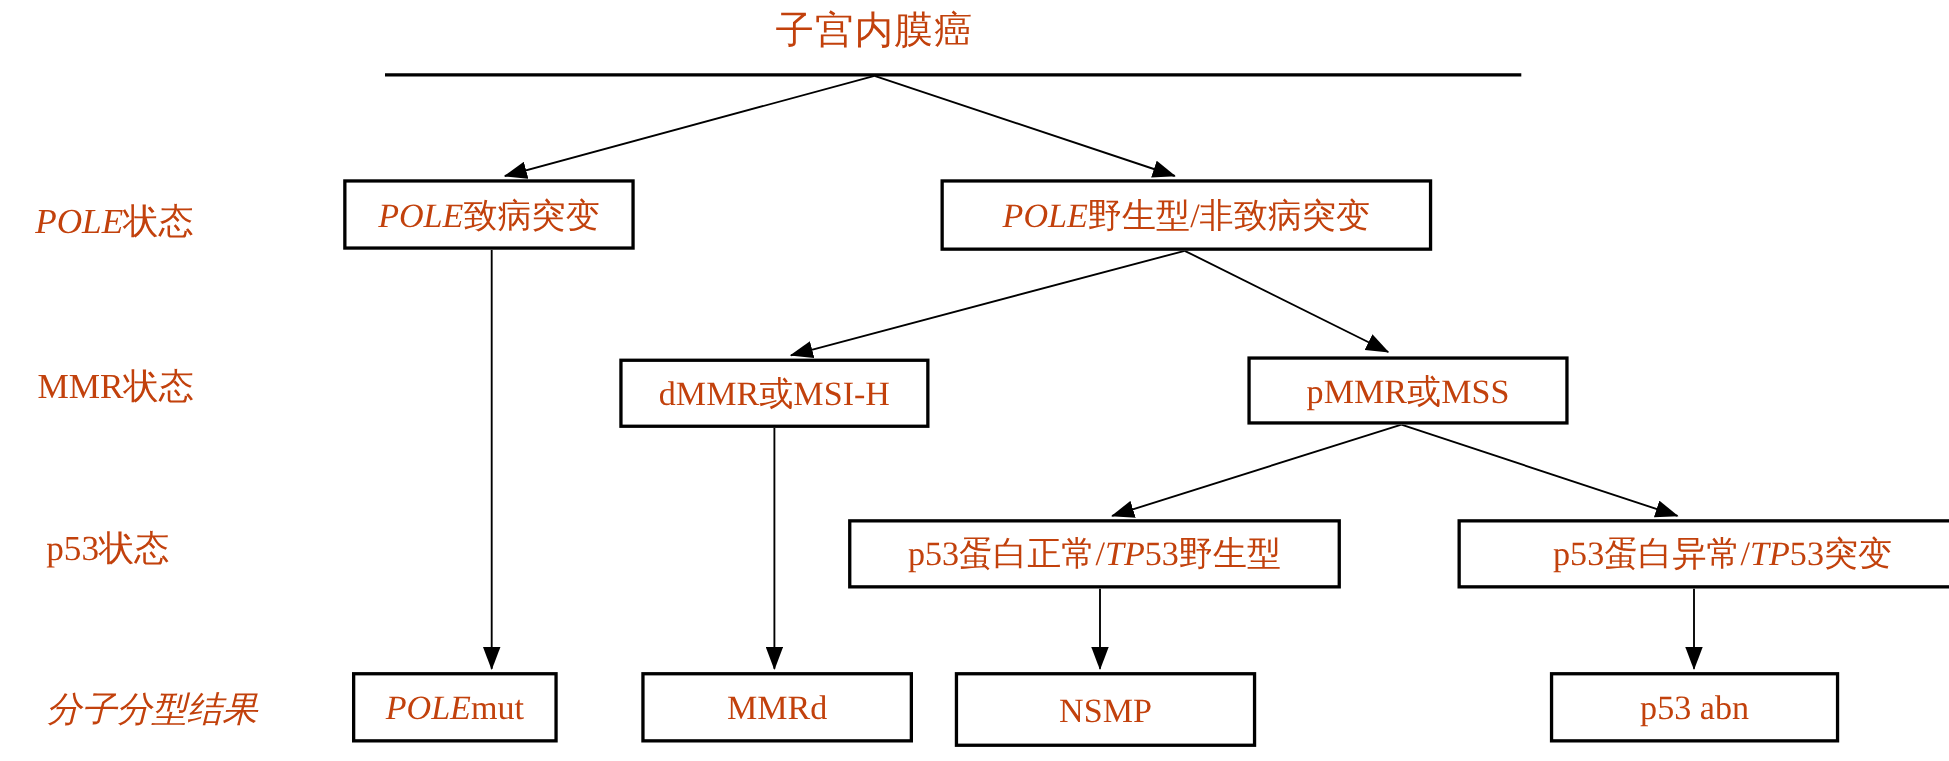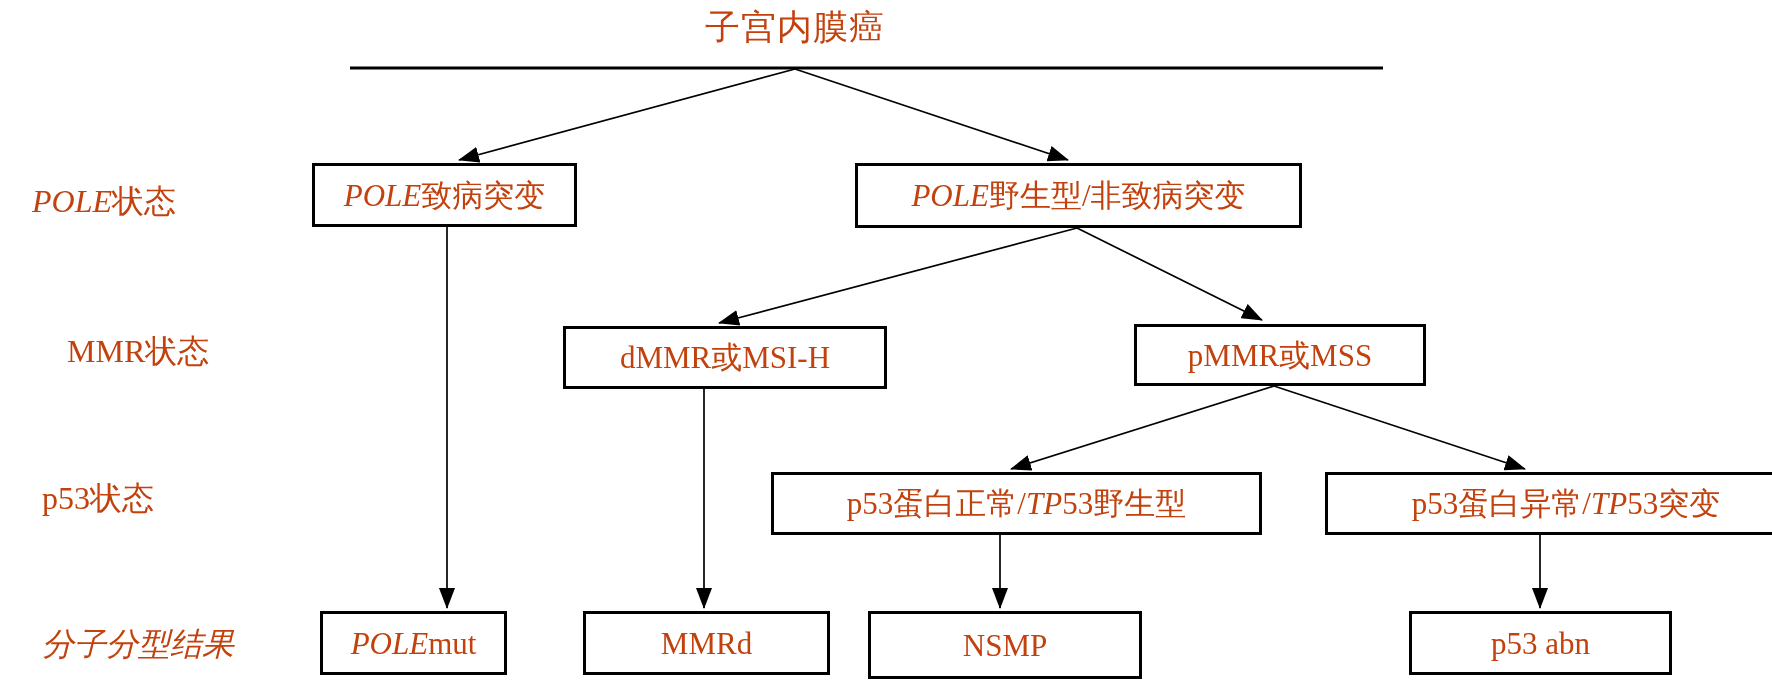--- a/index.html
+++ b/index.html
@@ -83,41 +83,41 @@
 
     <line x1="1000" y1="535" x2="1000" y2="608" stroke="#000000" stroke-width="1.7" marker-end="url(#ah)"></line>
 
     <line x1="1540" y1="535" x2="1540" y2="608" stroke="#000000" stroke-width="1.7" marker-end="url(#ah)"></line>
   </svg>
 
   <div class="title">子宫内膜癌</div>
 
   <div class="rowlabel" style="left:32px; top:183px;"><span class="it">POLE</span><span>状态</span></div>
 
-  <div class="rowlabel" style="left:34px; top:333px;margin-left:33px;">MMR状态</div>
+  <div class="rowlabel" style="left:34px; top:333px;">MMR状态</div>
 
   <div class="rowlabel" style="left:42px; top:480px;">p53状态</div>
 
   <div class="rowlabel" style="left:42px; top:626px;font-style:italic;">分子分型结果</div>
 
   <div class="node" style="left:312px; top:163px; width:265px; height:64px;">
       <span class="it">POLE</span>
       <span>致病突变</span>
     </div>
 
   <div class="node" style="left:855px; top:163px; width:447px; height:65px;">
       <span class="it">POLE</span>
       <span>野生型/非致病突变</span>
     </div>
 
-  <div class="node" style="left:563px; top:326px; width:324px; height:63px;">dMMR或MSI-H</div>
+  <div class="node" style="left:563px; top:326px; width:282px; height:63px;">dMMR或MSI-H</div>
 
   <div class="node" style="left:1134px; top:324px; width:292px; height:62px;">pMMR或MSS</div>
 
-  <div class="node" style="left:771px; top:472px; width:491px; height:63px;">
+  <div class="node" style="left:771px; top:472px; width:448px; height:63px;">
       <span>p53蛋白正常/</span>
       <span class="it">TP</span>
       <span>53野生型</span>
     </div>
 
   <div class="node" style="left:1325px; top:472px; width:482px; height:63px;">
       <span>p53蛋白异常/</span>
       <span class="it">TP</span>
       <span>53突变</span>
     </div>

